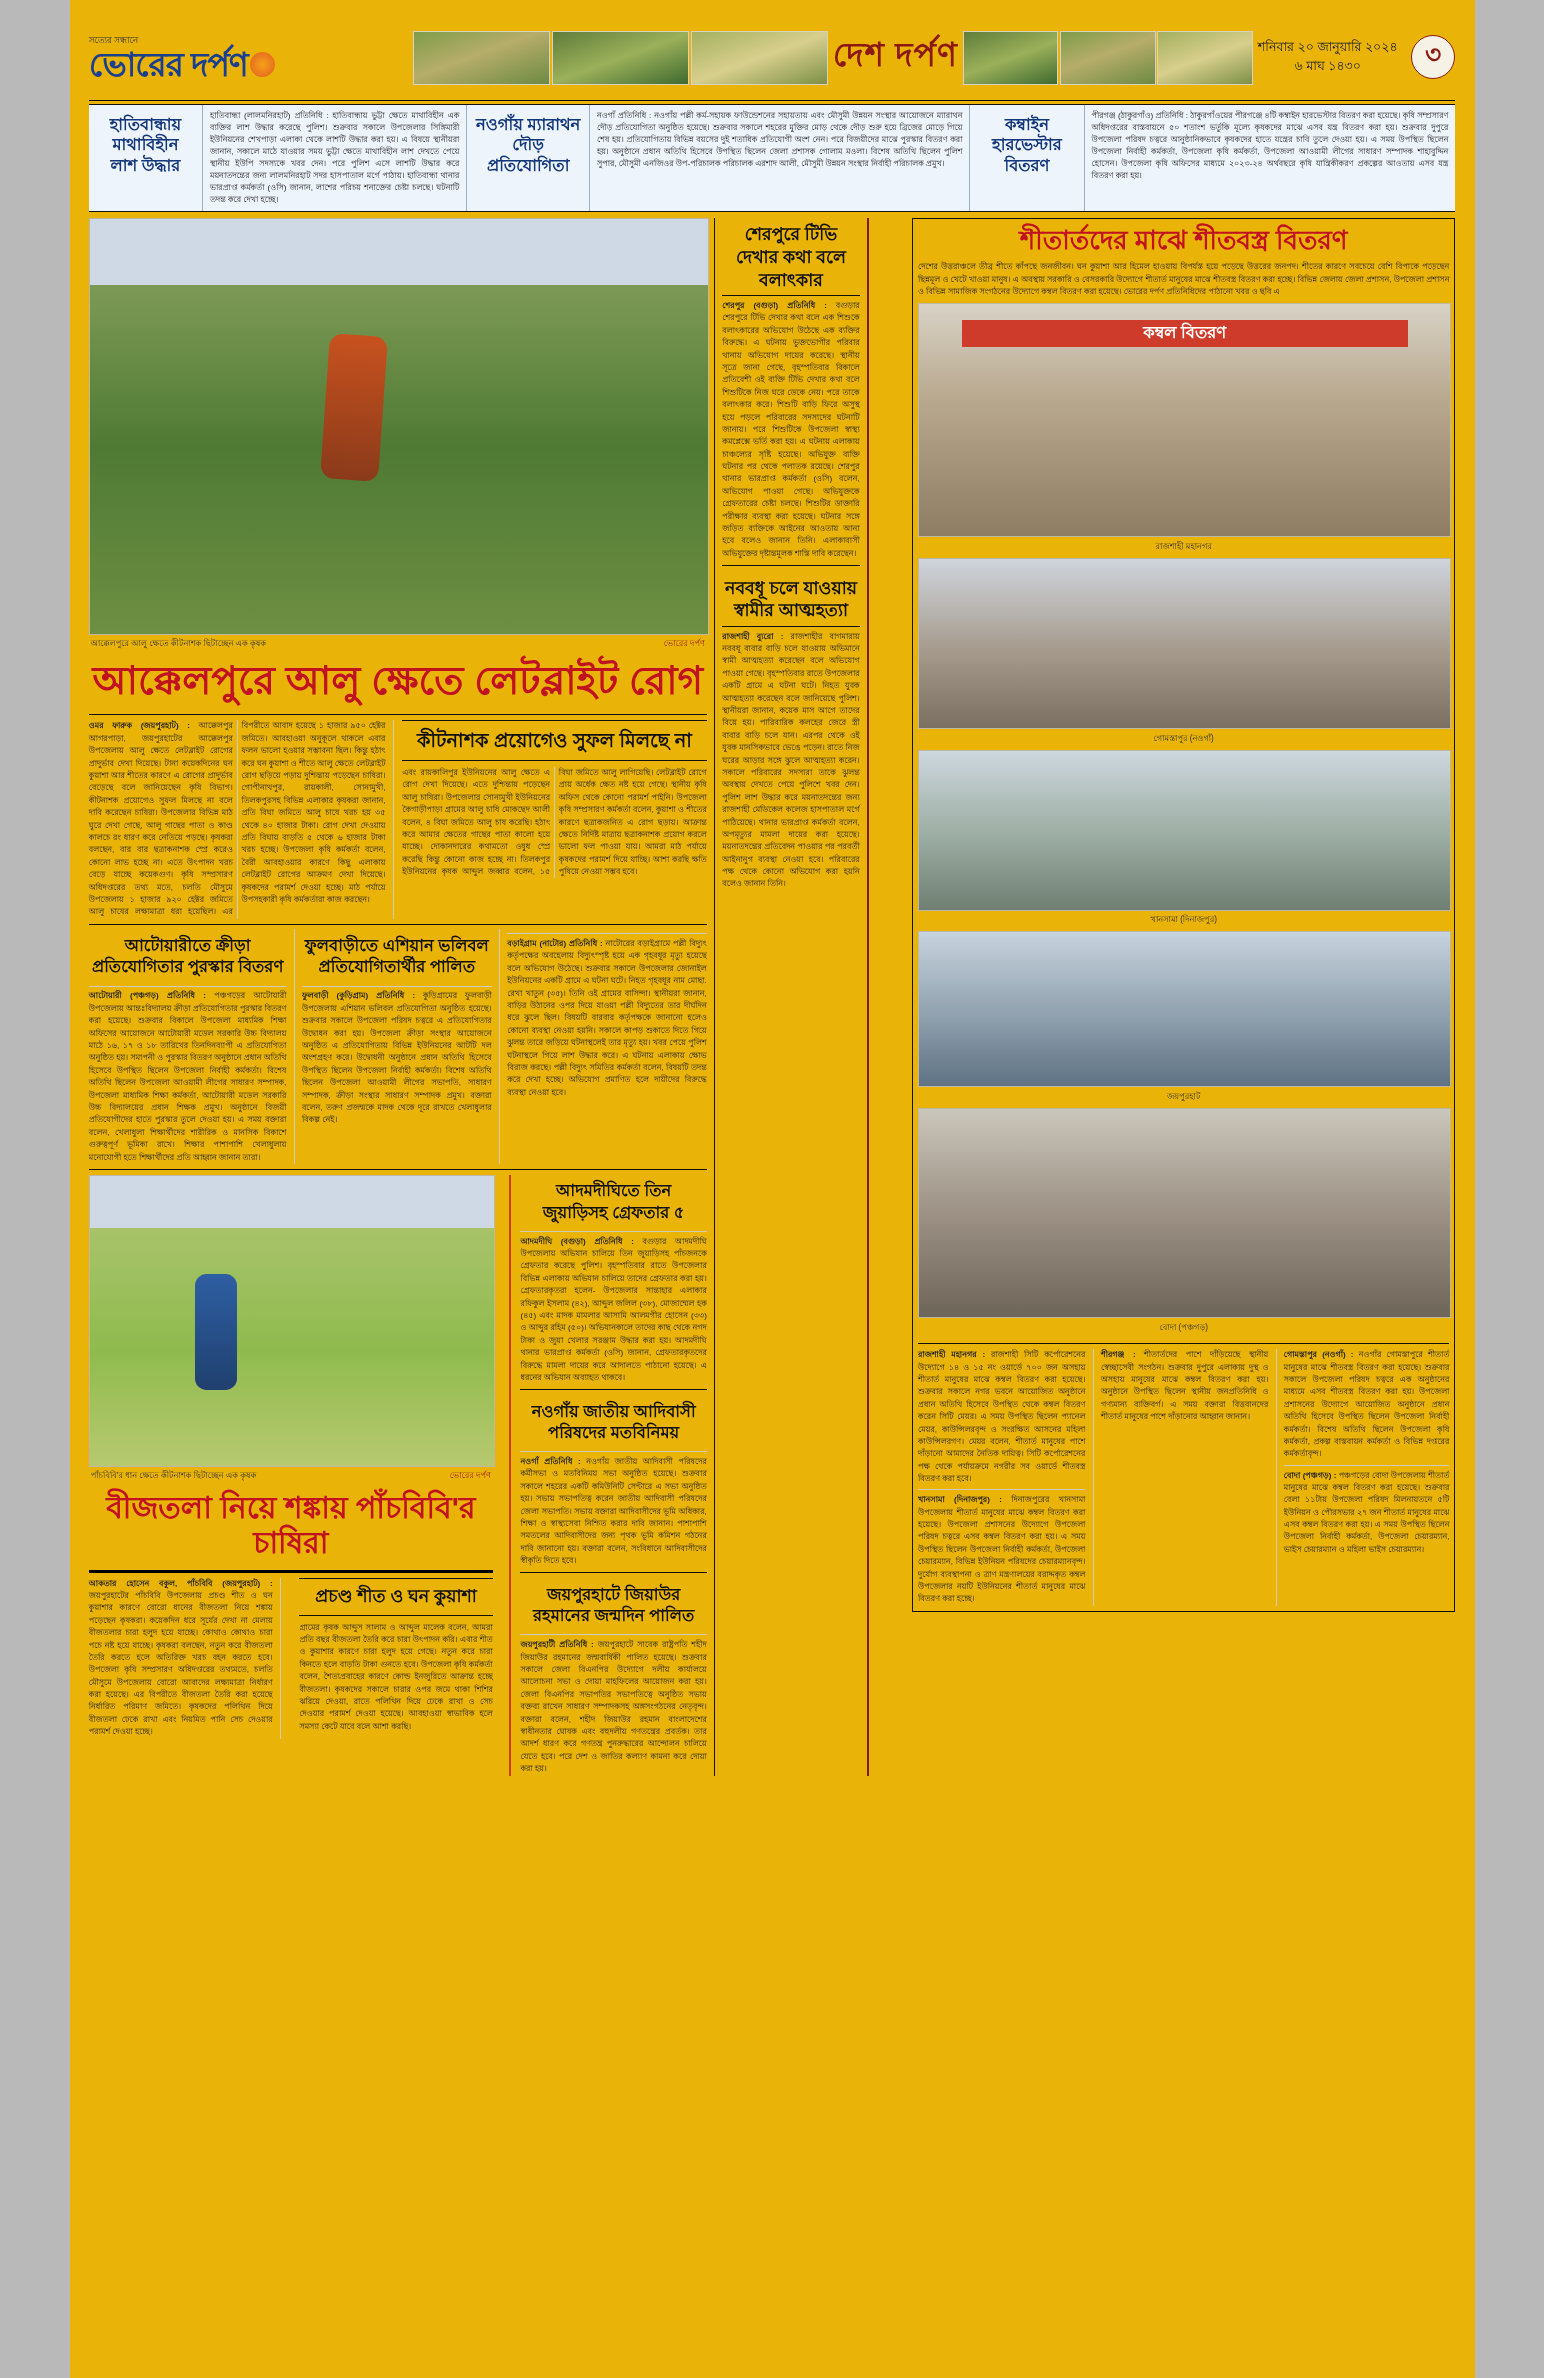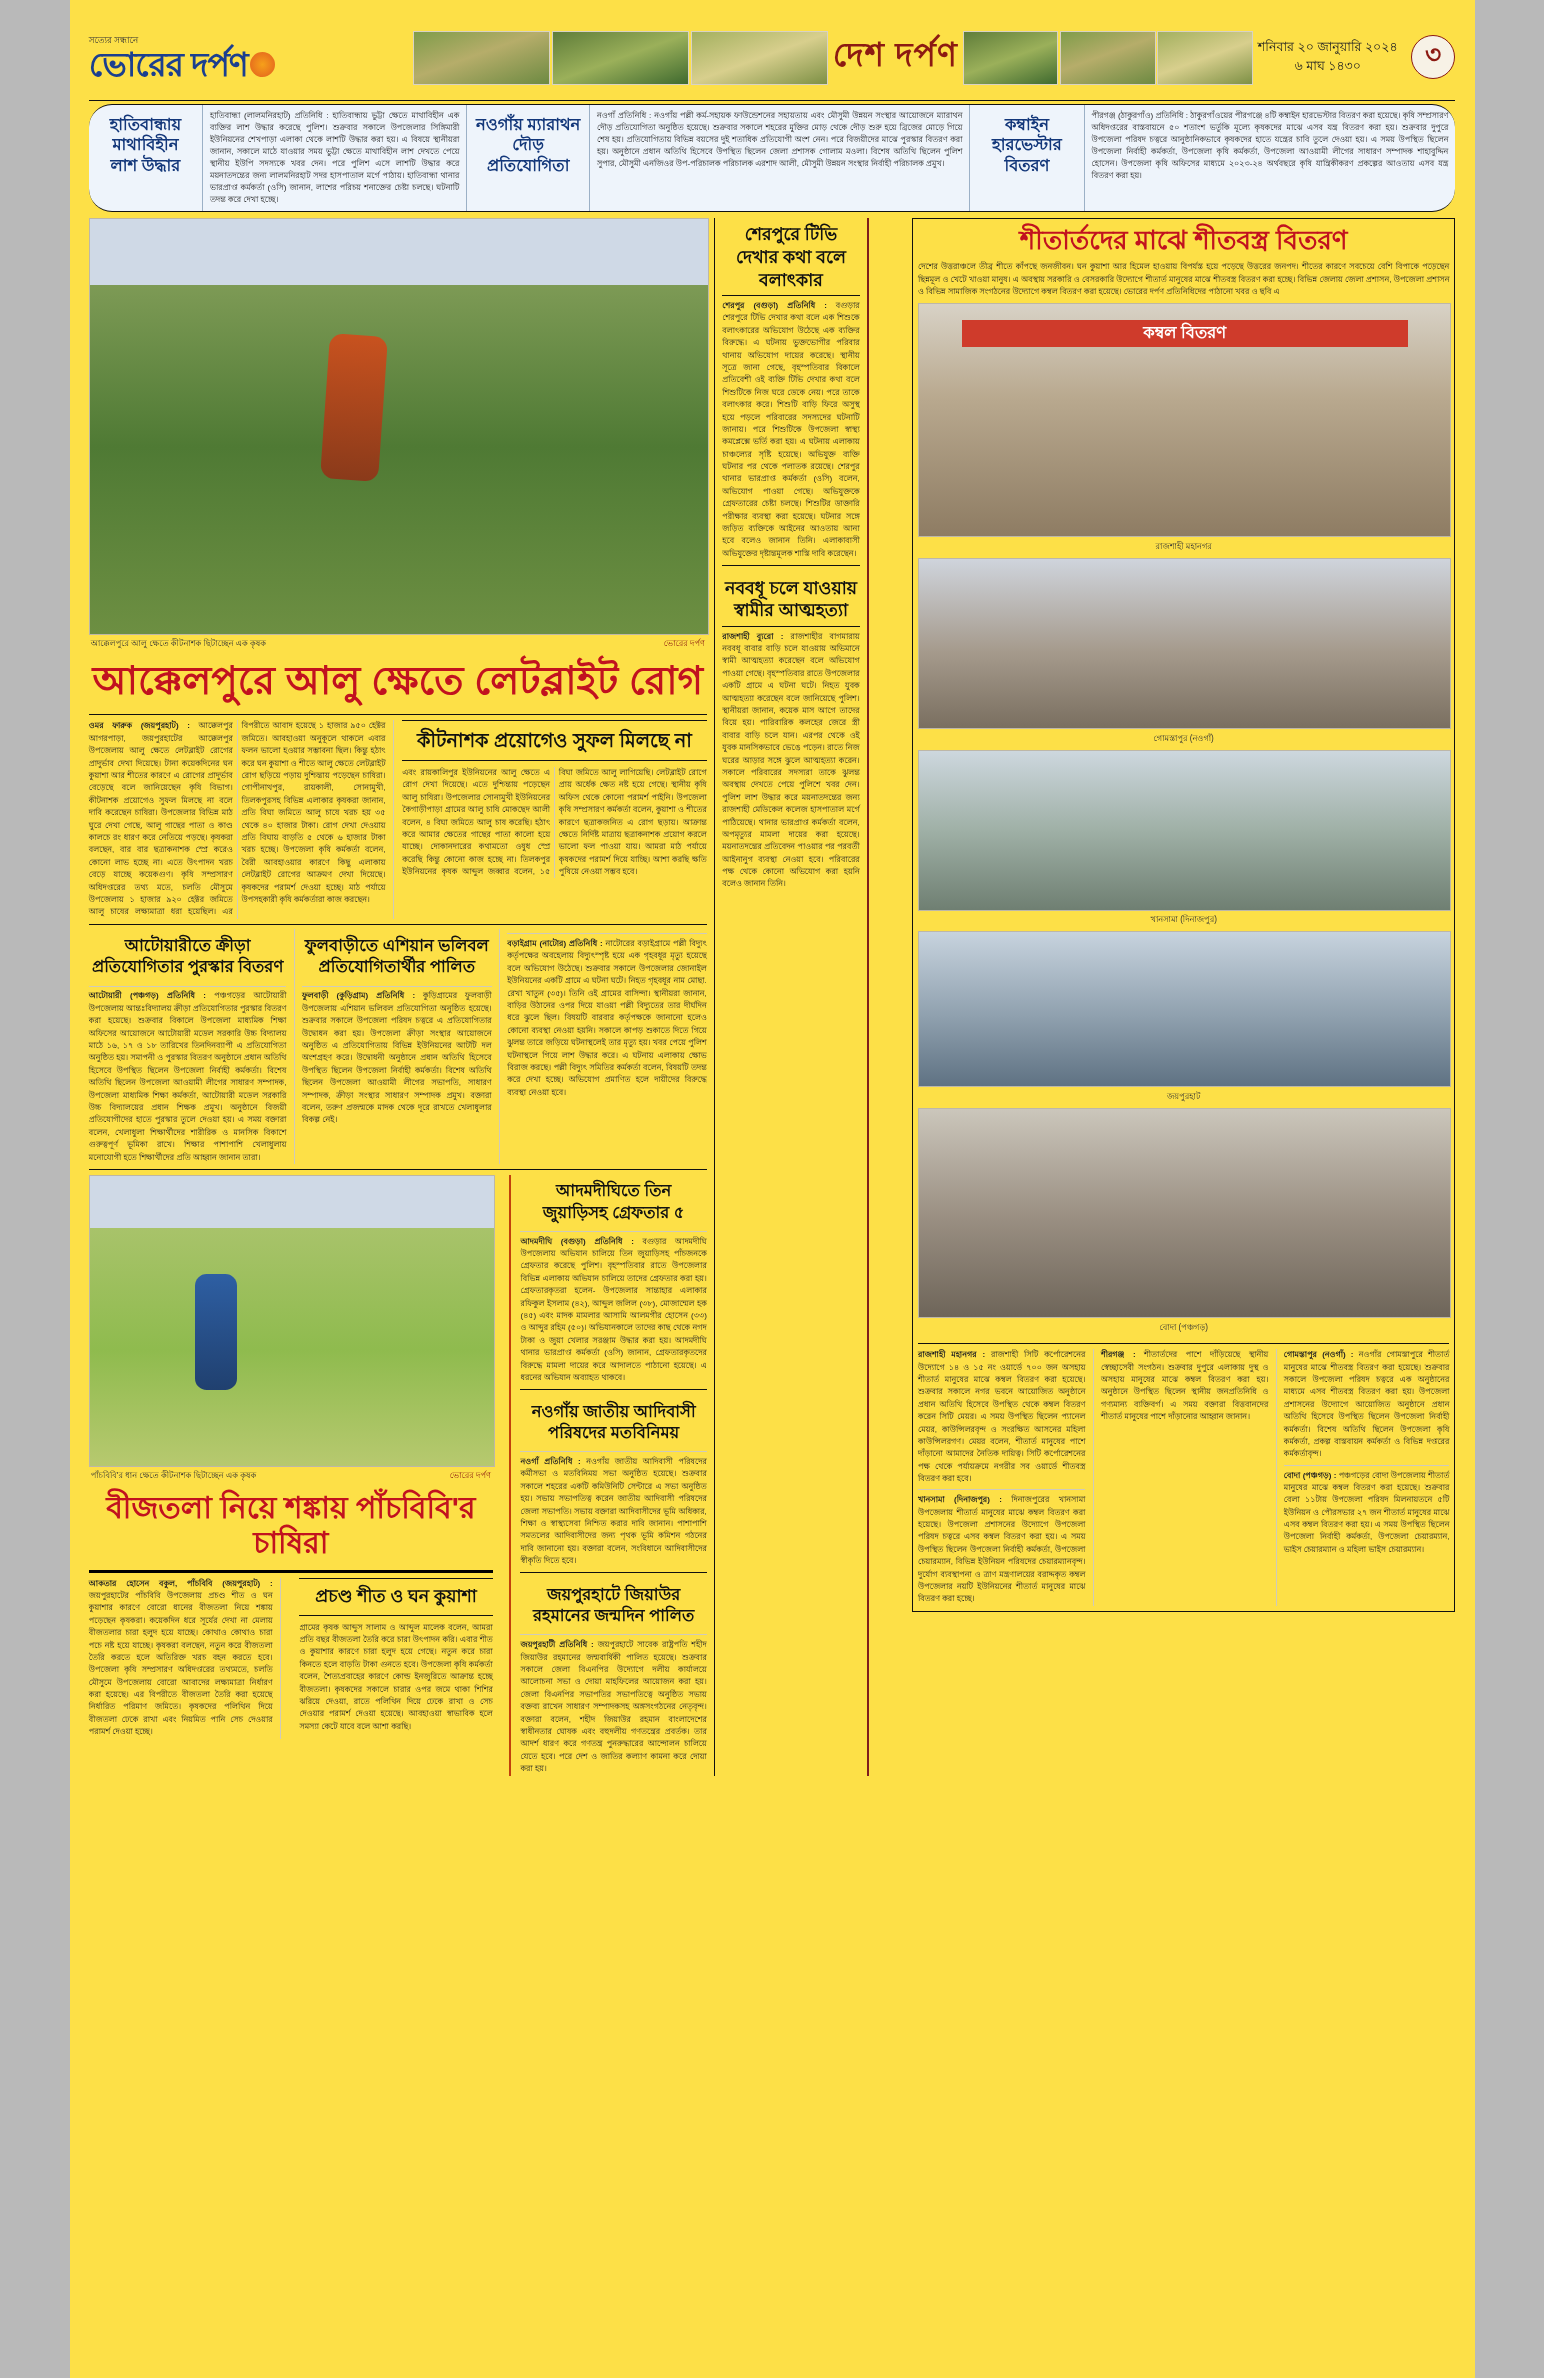--- a/index.html
+++ b/index.html
@@ -1,18 +1,18 @@
 <!DOCTYPE html>
 <html><head>
 <meta charset="utf-8">
 <style>
   html,body{margin:0;padding:0;background:#b9b9b9;}
   body{font-family:"Liberation Sans", sans-serif;}
   .page{
-    width:1405px;height:2378px;background:#fde047;position:relative;margin:0 auto;
+    width:1405px;height:2378px;background:#eab308;position:relative;margin:0 auto;
     box-sizing:border-box;padding:17.4px 19.3px 13.5px 19.3px;
   }
   
   .masthead{
     display:flex;align-items:center;justify-content:space-between;
     border-bottom:1.9px solid #111;padding-bottom:3.9px;height:79px;position:relative;
   }
   .mast-left{display:flex;align-items:center;gap:5.8px;width:319px;}
   .mast-kicker{font-size:8.7px;color:#333;}
   .mast-logo{
@@ -33,21 +33,20 @@
   .mast-date{font-size:12.6px;color:#222;line-height:1.5;}
   .page-no{
     width:42px;height:42px;border:1.9px solid #8c1a12;border-radius:50%;
     color:#8c1a12;font-size:25px;font-weight:bold;display:flex;align-items:center;justify-content:center;
     background:#f7f2e6;
   }
   
   .brief-strip{
     display:flex;border-top:1px solid #111;border-bottom:1.9px solid #111;margin-top:2.9px;
     background:#eef4fb;
-    border-radius:23px;
   }
   .brief{padding:4.8px 6.8px;border-right:1px solid #9bb0c6;}
   .brief:last-child{border-right:none;}
   .brief-title{
     font-size:16.4px;font-weight:bold;color:#13377a;text-align:center;line-height:1.25;padding:3.9px 1.9px;
   }
   .brief-body{font-size:8px;color:#222;line-height:1.5;text-align:justify;}
   .b1{width:116px;} .b2{width:290px;} .b3{width:126px;} .b4{width:425px;} .b5{width:116px;} .b6{width:415px;}
   
   .main{display:flex;gap:7.7px;margin-top:5.8px;}

